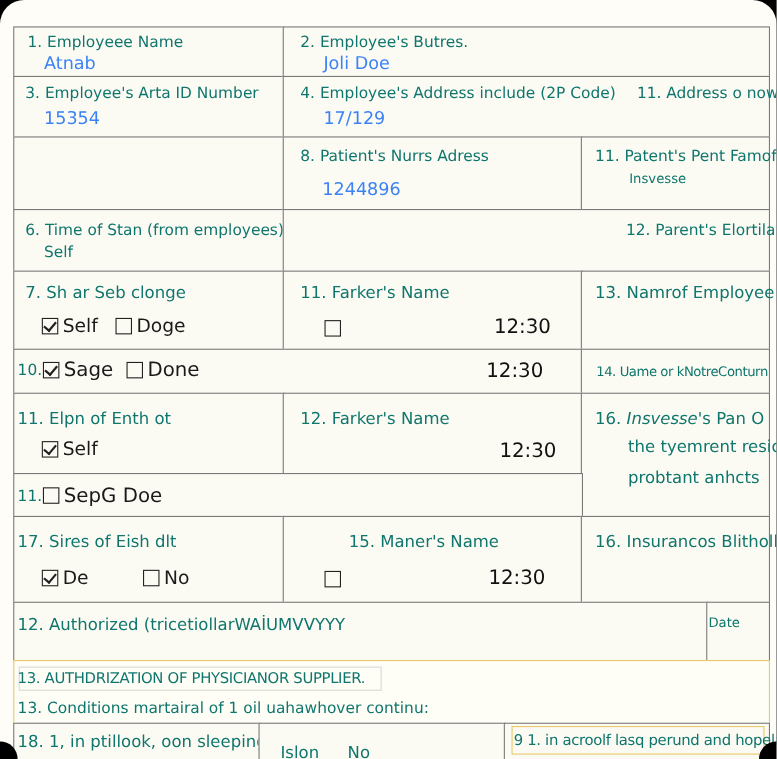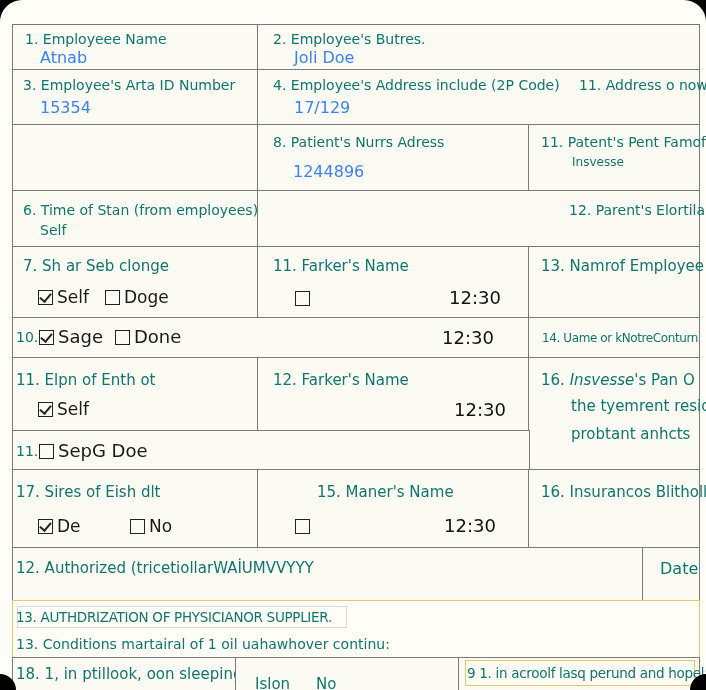--- a/index.html
+++ b/index.html
@@ -124,21 +124,21 @@
     <span class="time" style="left:186px;top:45px;">12:30</span>
   </div>
   <div class="cell" style="left:528px;top:469px;width:172px;height:80px;">
     <span class="lbl" style="left:12px;top:13px;font-size:15px;">16. Insurancos Blitholl</span>
   </div>
 
   <div class="cell" style="left:12px;top:547px;width:632px;height:55px;">
     <span class="lbl" style="left:3px;top:11px;font-size:15px;">12. Authorized (tricetiollarWAİUMVVYYY</span>
   </div>
   <div class="cell" style="left:642px;top:547px;width:58px;height:55px;">
-    <span class="lbl" style="left:17px;top:11px;font-size:16px;">Date</span>
+    <span class="lbl" style="left:1px;top:11px;font-size:12px;">Date</span>
   </div>
 
   <div class="cell" style="left:12px;top:600px;width:688px;height:59px;border-color:#e8c96a;background:#fefdf6;">
     <div style="position:absolute;left:4px;top:5px;width:330px;height:22px;border:1px solid #d8d8d8;box-sizing:border-box;"></div>
     <span class="lbl" style="left:3px;top:8px;font-size:13.5px;letter-spacing:-0.3px;">13. AUTHDRIZATION OF PHYSICIANOR SUPPLIER.</span>
     <span class="lbl" style="left:3px;top:35px;font-size:14px;">13. Conditions martairal of 1 oil uahawhover continu:</span>
   </div>
 
   <div class="cell" style="left:12px;top:657px;width:225px;height:40px;">
     <span class="lbl" style="left:3px;top:7px;font-size:15px;">18. 1, in ptillook, oon sleeping</span>

